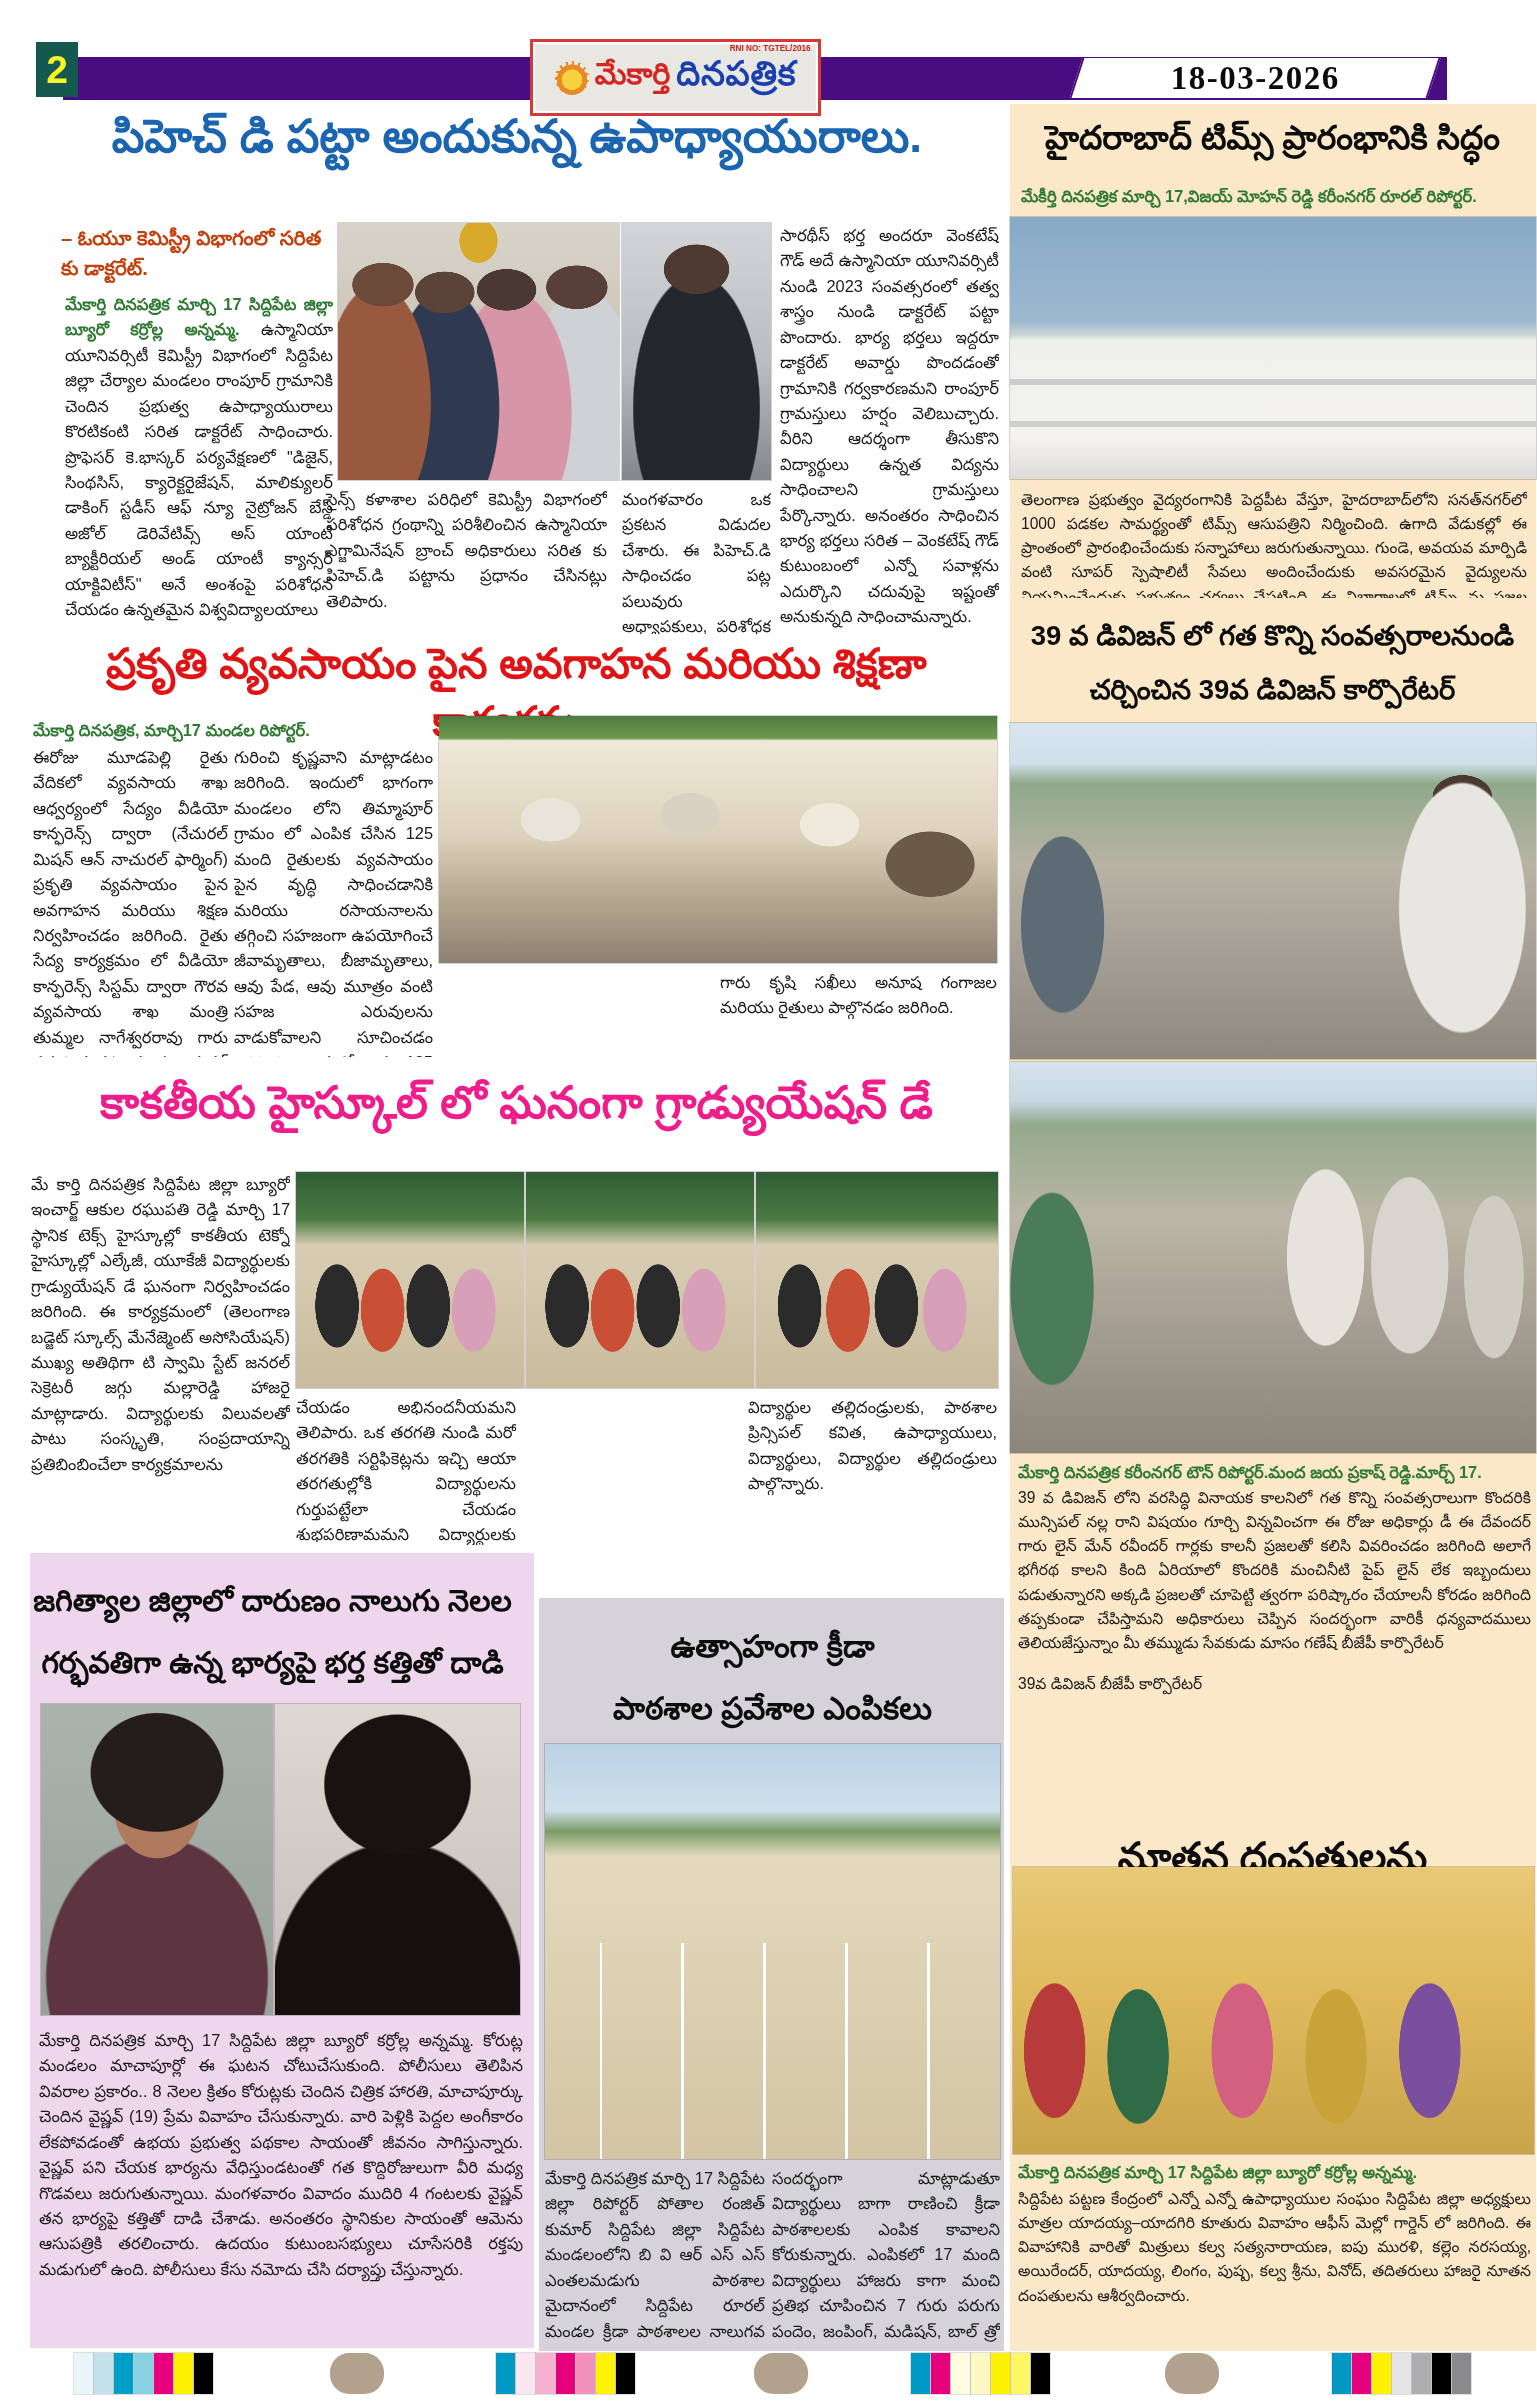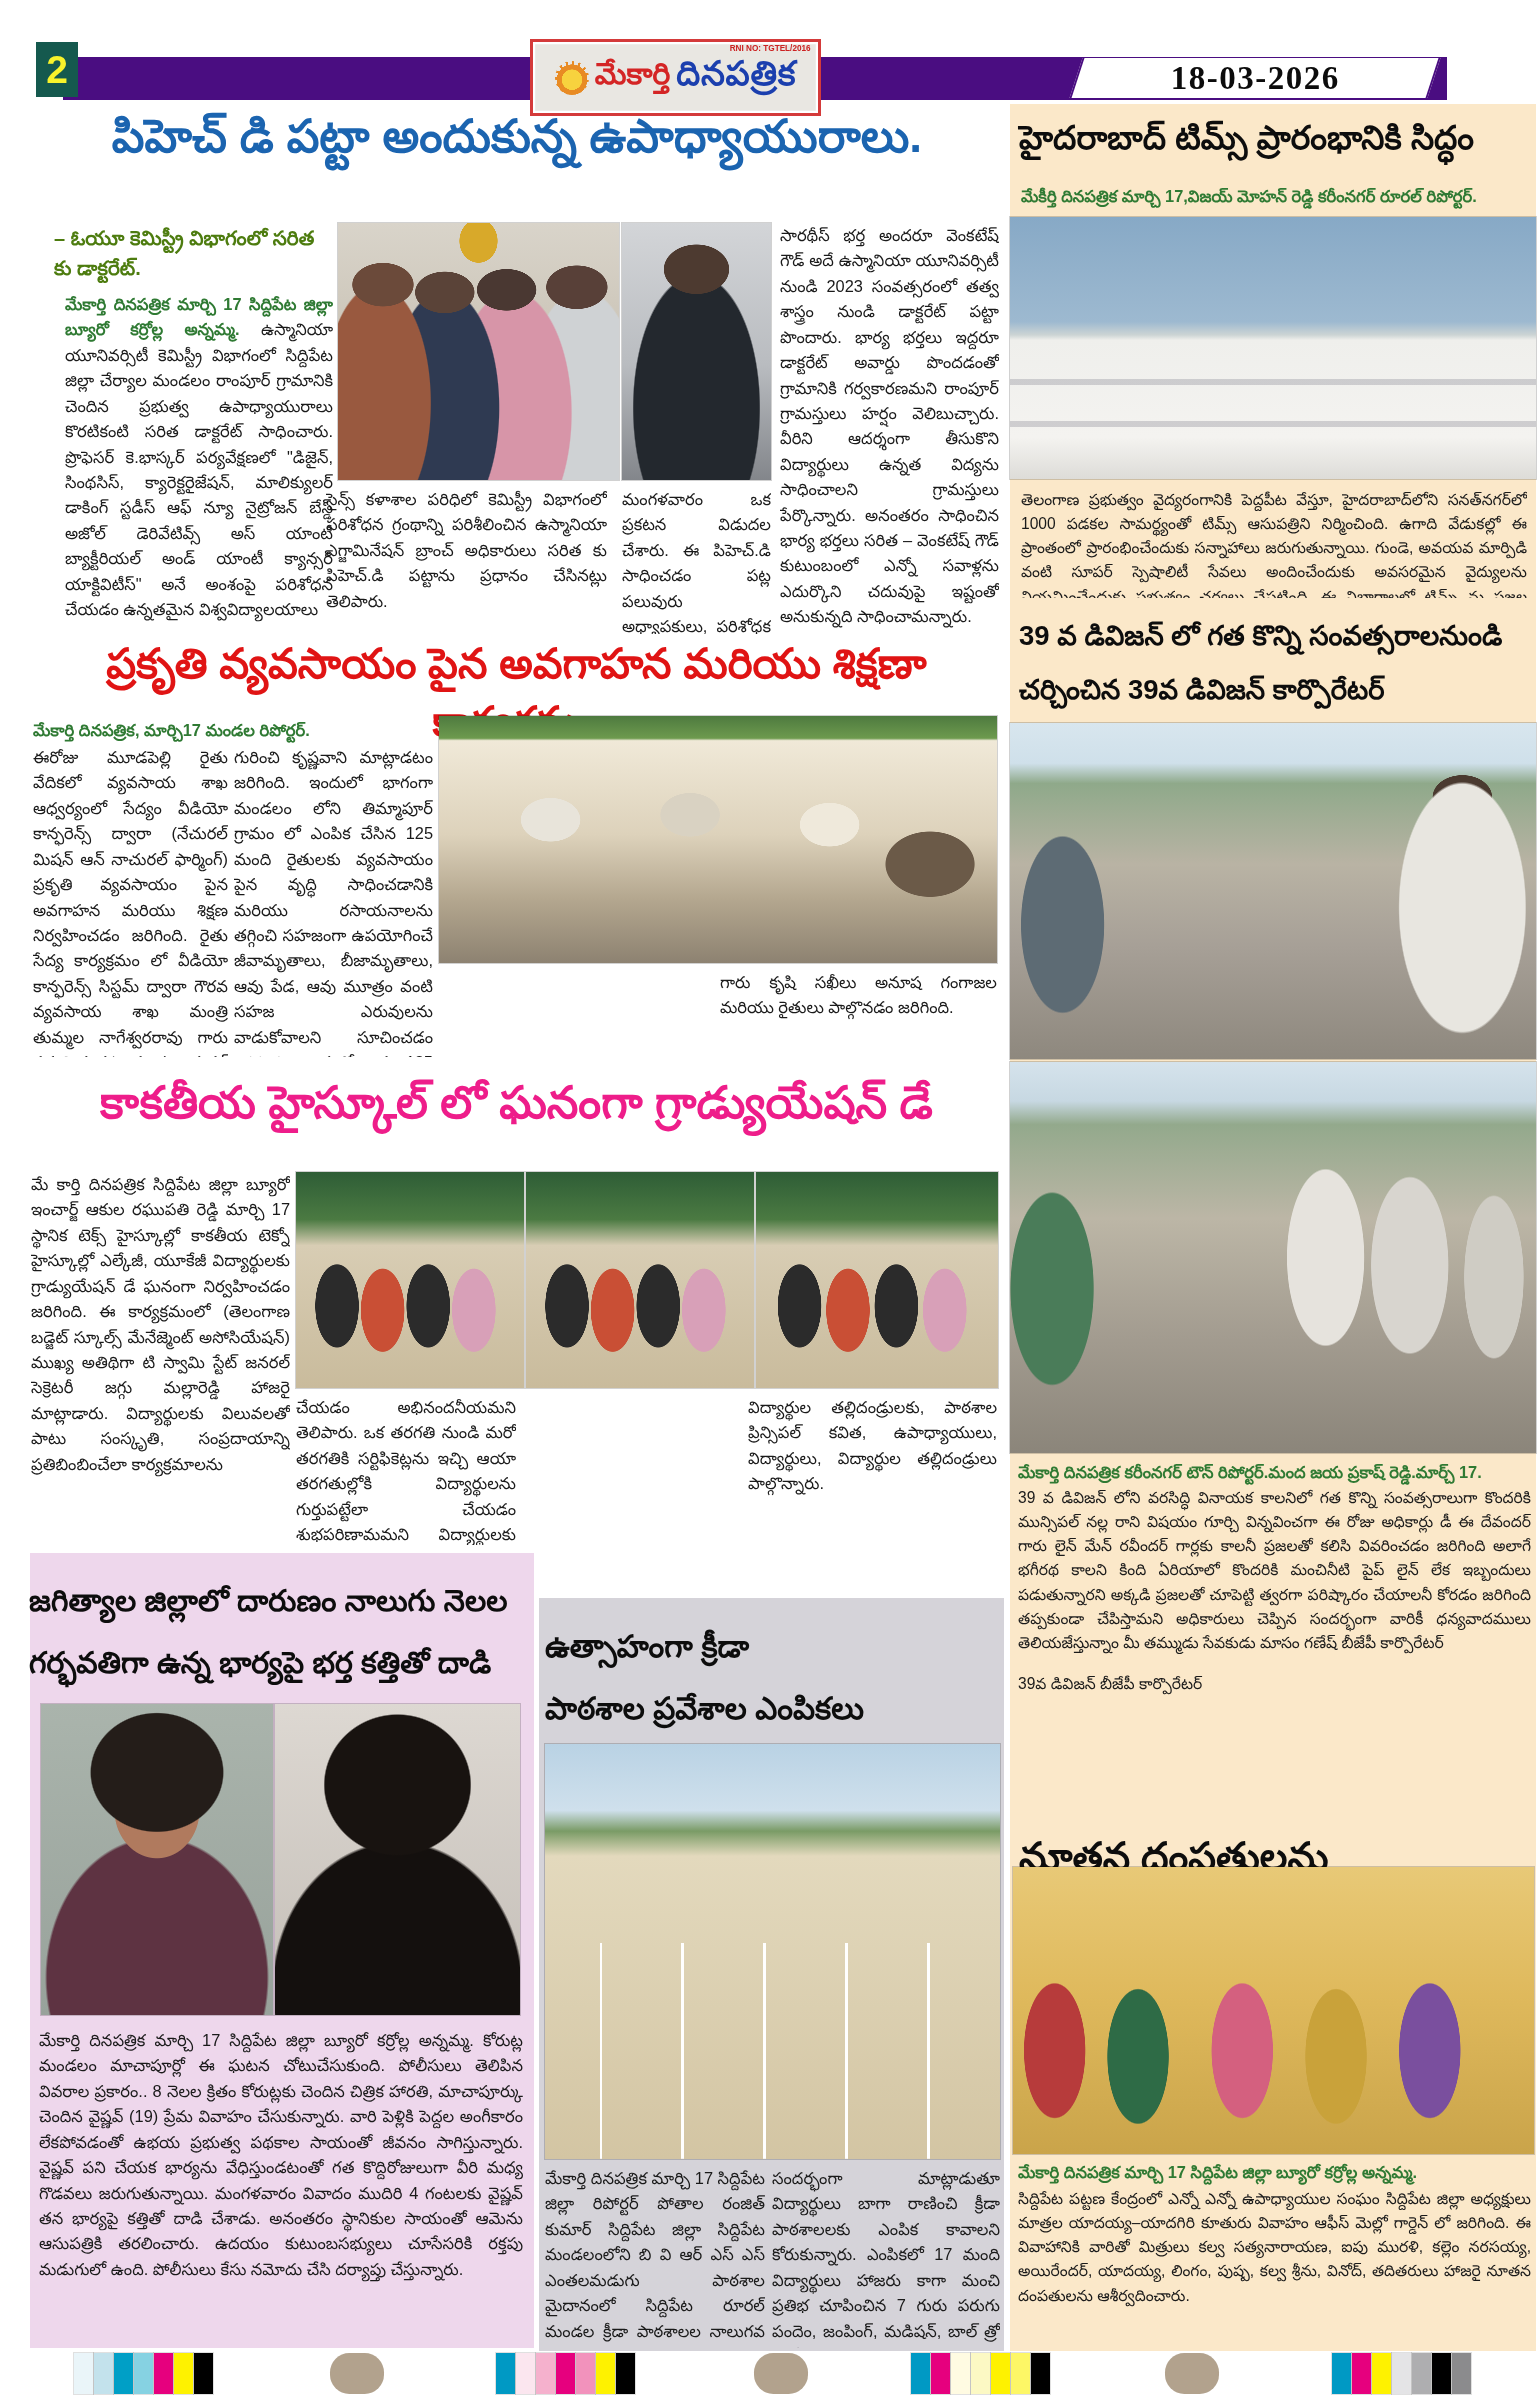--- a/index.html
+++ b/index.html
@@ -21,34 +21,34 @@
   .mast .t-blue{color:#1b3fae;font-size:34px;font-weight:800;letter-spacing:0.7px;}
   .datebox{position:absolute;left:1076px;top:58px;width:354px;height:40px;background:#ffffff;
            transform:skewX(-18deg);border-left:2.2px solid #4a0d81;border-right:2.2px solid #4a0d81;
            display:flex;align-items:center;justify-content:center;}
   .datebox span{transform:skewX(18deg);font-size:33px;font-weight:800;color:#0c0c0c;
            font-family:"Liberation Serif","DejaVu Serif",serif;letter-spacing:1.5px;}
 
   
   .h-main{position:absolute;left:37px;top:112px;width:960px;text-align:center;
           color:#1b64b0;font-size:46px;font-weight:800;line-height:1.05;}
-  .subhead{position:absolute;left:54px;top:223px;width:275px;color:#4d7c0f;
+  .subhead{position:absolute;left:61px;top:223px;width:275px;color:#c2410c;
            font-size:20px;font-weight:800;line-height:1.5;}
   .h-red{position:absolute;left:33px;top:640px;width:967px;text-align:center;
          color:#e01414;font-size:42px;font-weight:800;}
   .h-pink{position:absolute;left:33px;top:1077px;width:967px;text-align:center;
           color:#ee1d8a;font-size:45px;font-weight:800;}
   .bodytxt{position:absolute;color:#1a1a1a;font-size:16.4px;line-height:1.55;
            text-align:justify;font-weight:500;overflow:hidden;}
   .green{color:#2f7a33;font-weight:700;}
   .panel{position:absolute;}
   .p-pink{left:30px;top:1553px;width:504px;height:795px;background:#eed7ec;}
   .p-gray{left:539px;top:1598px;width:465px;height:753px;background:#d5d3d9;}
   .p-cream{left:1010px;top:104px;width:526px;height:2247px;background:#fbe8c9;}
-  .h-box{position:absolute;text-align:left;color:#0d0d0d;font-weight:800;}
+  .h-box{position:absolute;text-align:center;color:#0d0d0d;font-weight:800;}
 
   
   .photo{position:absolute;outline:0.7px solid rgba(0,0,0,.18);}
   .ph-a1L{background:
     radial-gradient(19.3px 22px at 50% 7%,#d8a92a 98%,transparent),
     radial-gradient(31px 22px at 16% 24%,#6b4a3a 98%,transparent),
     radial-gradient(54px 119px at 14% 70%,#99593f 98%,transparent),
     radial-gradient(30px 21px at 38% 27%,#5a4338 98%,transparent),
     radial-gradient(55px 119px at 38% 72%,#2f3a52 98%,transparent),
     radial-gradient(30px 21px at 60% 26%,#4a3832 98%,transparent),

